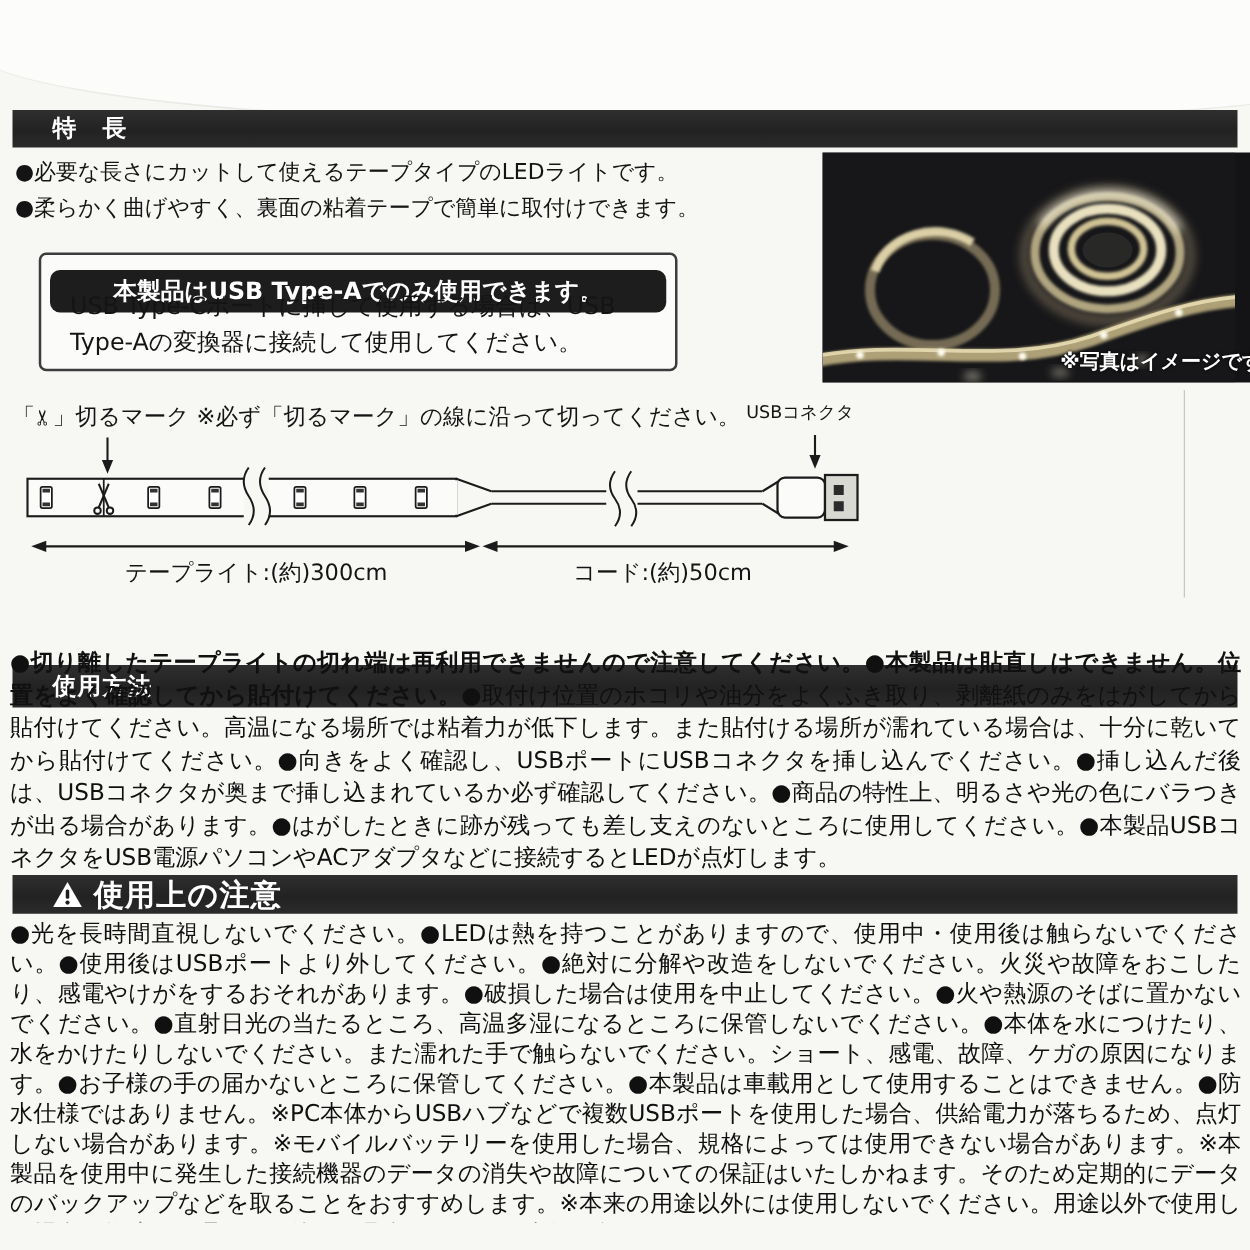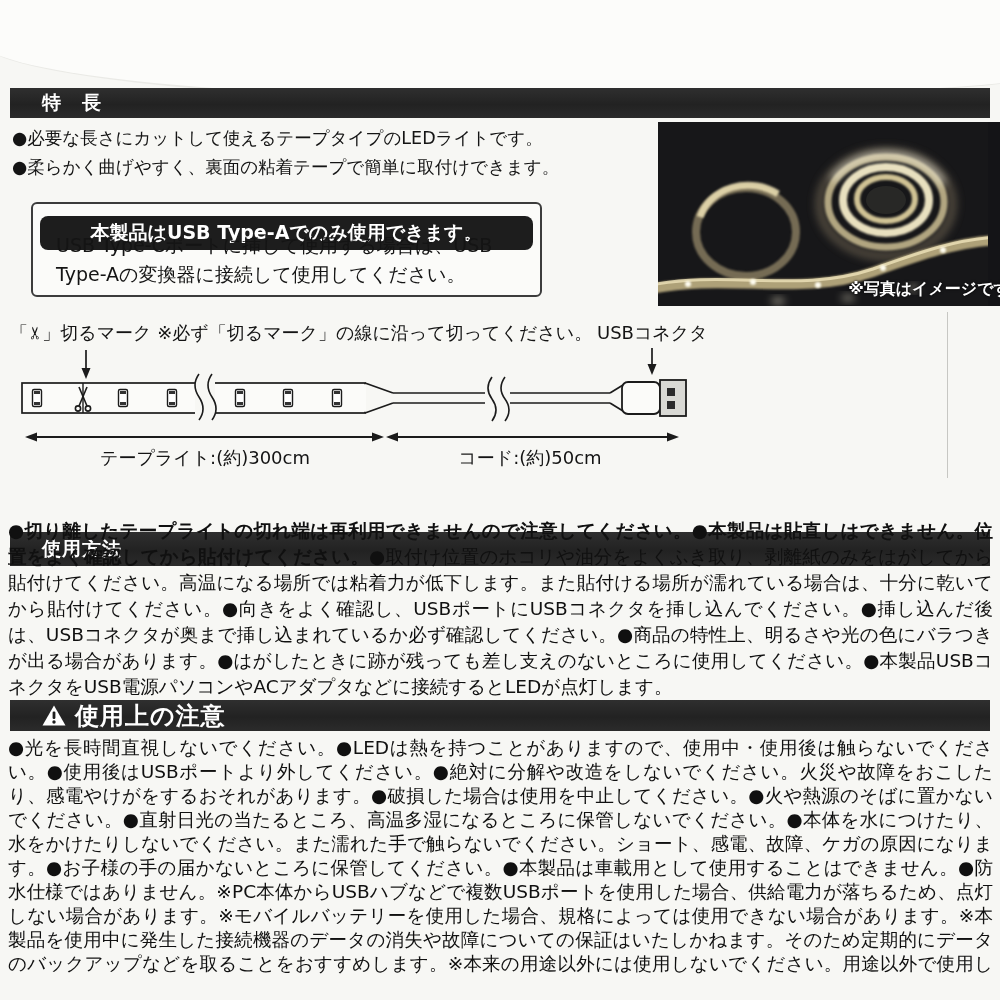--- a/index.html
+++ b/index.html
@@ -27,21 +27,21 @@
   .notice-head{left:40px;top:188px;width:493px;height:34px;background:#1d1d1d;border-radius:8px;
                color:#fff;font-weight:bold;font-size:19px;display:flex;align-items:center;justify-content:center;margin-top:28px;}
   .notice-body{left:56px;top:231px;width:472px;font-size:19px;line-height:29px;}
   
   .photo{left:658px;top:122px;width:376px;height:184px;background:#141417;overflow:hidden;}
   .photo-caption{position:absolute;right:8px;bottom:6px;color:#fff;font-weight:bold;font-size:16px;
                  text-shadow:0 0 3px #000;}
   
   .cutlabel{left:10px;top:321px;font-size:18px;}
   .scissor-rot{display:inline-block;transform:rotate(-90deg);font-size:17px;}
-  .usbconn-label{left:597px;top:321px;font-size:18px;}
+  .usbconn-label{left:597px;top:321px;font-size:14px;}
   .dim-label{top:446px;font-size:18px;text-align:center;}
   .foldline{left:947px;top:312px;width:1px;height:166px;background:#c7c7c3;}
   
   .para{left:8px;width:985px;font-size:18.5px;text-align:justify;overflow:hidden;color:#101010;}
   .usage-para{top:518px;line-height:26px;height:233px;}
   .caution-para{top:736px;line-height:24px;height:242px;}
   .lead-bold{font-weight:bold;}
   .warn-tri{margin-right:9px;display:inline-block;vertical-align:-3px;}
   svg{display:block;}
 </style>

